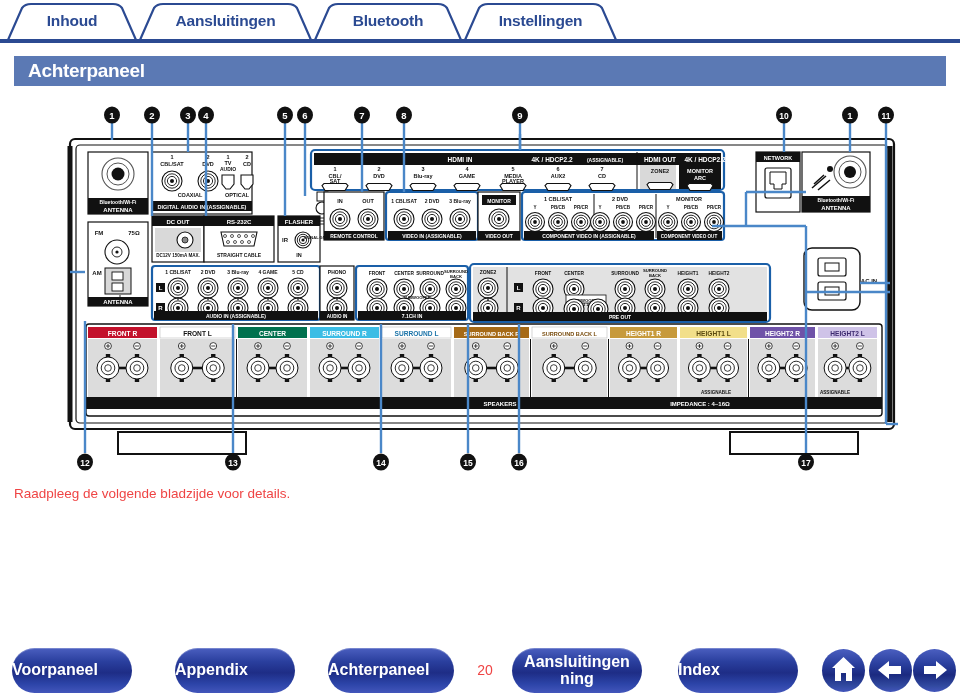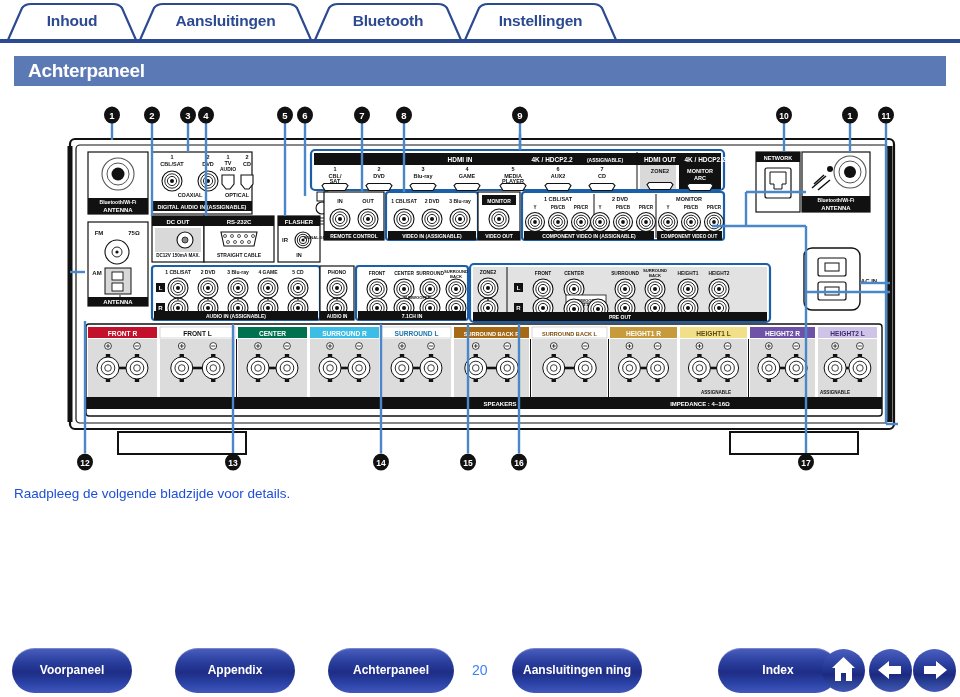--- a/index.html
+++ b/index.html
@@ -51,48 +51,48 @@
     padding-left: 14px; letter-spacing: -0.3px;
   }
 
   
   #diagram { position: absolute; left: 0; top: 96px; width: 960px; height: 385px; }
   #diagram svg { display: block; }
 
   
   #caption {
     position: absolute; left: 14px; top: 486px;
-    font-size: 13.5px; color: #1d4ed8;
+    font-size: 13.5px; color: #ef4444;
   }
 
   
   #bottomnav {
     position: absolute; left: 0; top: 648px; width: 960px; height: 49px;
   }
   .pill {
     position: absolute; top: 0; height: 45px;
     border-radius: 23px;
     background: linear-gradient(to bottom, #4b5fc0 0%, #2a3f9e 30%, #1e2d86 55%, #2c44a8 80%, #4356bb 100%);
     color: #ffffff;
-    display: flex; align-items: center; justify-content: center;
-    font-size: 12px; font-weight: bold;
+    display: flex; align-items: center; justify-content: flex-start;
+    font-size: 16px; font-weight: bold;
     text-align: center; line-height: 1.05;
     cursor: pointer;
     box-shadow: inset 0 1px 0 rgba(255,255,255,0.25);
   }
   .circbtn {
     position: absolute; top: 1px; width: 43px; height: 43px;
     border-radius: 50%;
     background: linear-gradient(to bottom, #4b5fc0 0%, #2a3f9e 35%, #1b2a80 60%, #31499f 85%, #4356bb 100%);
     display: flex; align-items: center; justify-content: center;
     cursor: pointer;
   }
   #pagenum {
     position: absolute; top: 14px; left: 472px; width: 26px;
-    text-align: left; font-size: 14px; color: #3b82f6; font-weight: normal;
+    text-align: center; font-size: 14px; color: #ef4444; font-weight: normal;
   }
 </style>
 </head>
 <body>
 
 <div id="page">
 
   <div id="tabbar">
     <div class="tabs" id="tabs-container">
         <div class="tab" style="width: 132px;">
@@ -843,21 +843,21 @@
       </div>
       <div class="pill" style="left: 175px; width: 120px;">
         <span>Appendix</span>
       </div>
       <div class="pill" style="left: 328px; width: 126px;">
         <span>Achterpaneel</span>
       </div>
       <div class="pill" style="left: 512px; width: 130px;">
         <span>Aansluitingen ning</span>
       </div>
-      <div class="pill" style="left: 718px; width: 120px;">
+      <div class="pill" style="left: 678px; width: 120px;">
         <span>Index</span>
       </div>
       <div class="circbtn" style="left: 822px;">
         <svg width="43" height="43" viewBox="0 0 43 43">
           <path d="M21.5 8 L33 19 L30 19 L30 32 L24 32 L24 24 L19 24 L19 32 L13 32 L13 19 L10 19 Z" fill="#ffffff"></path>
         </svg>
       </div>
       <div class="circbtn" style="left: 869px;">
         <svg width="43" height="43" viewBox="0 0 43 43">
           <path d="M20 12 L20 17 L32 17 L32 25 L20 25 L20 30 L9 21 Z" fill="#ffffff"></path>

